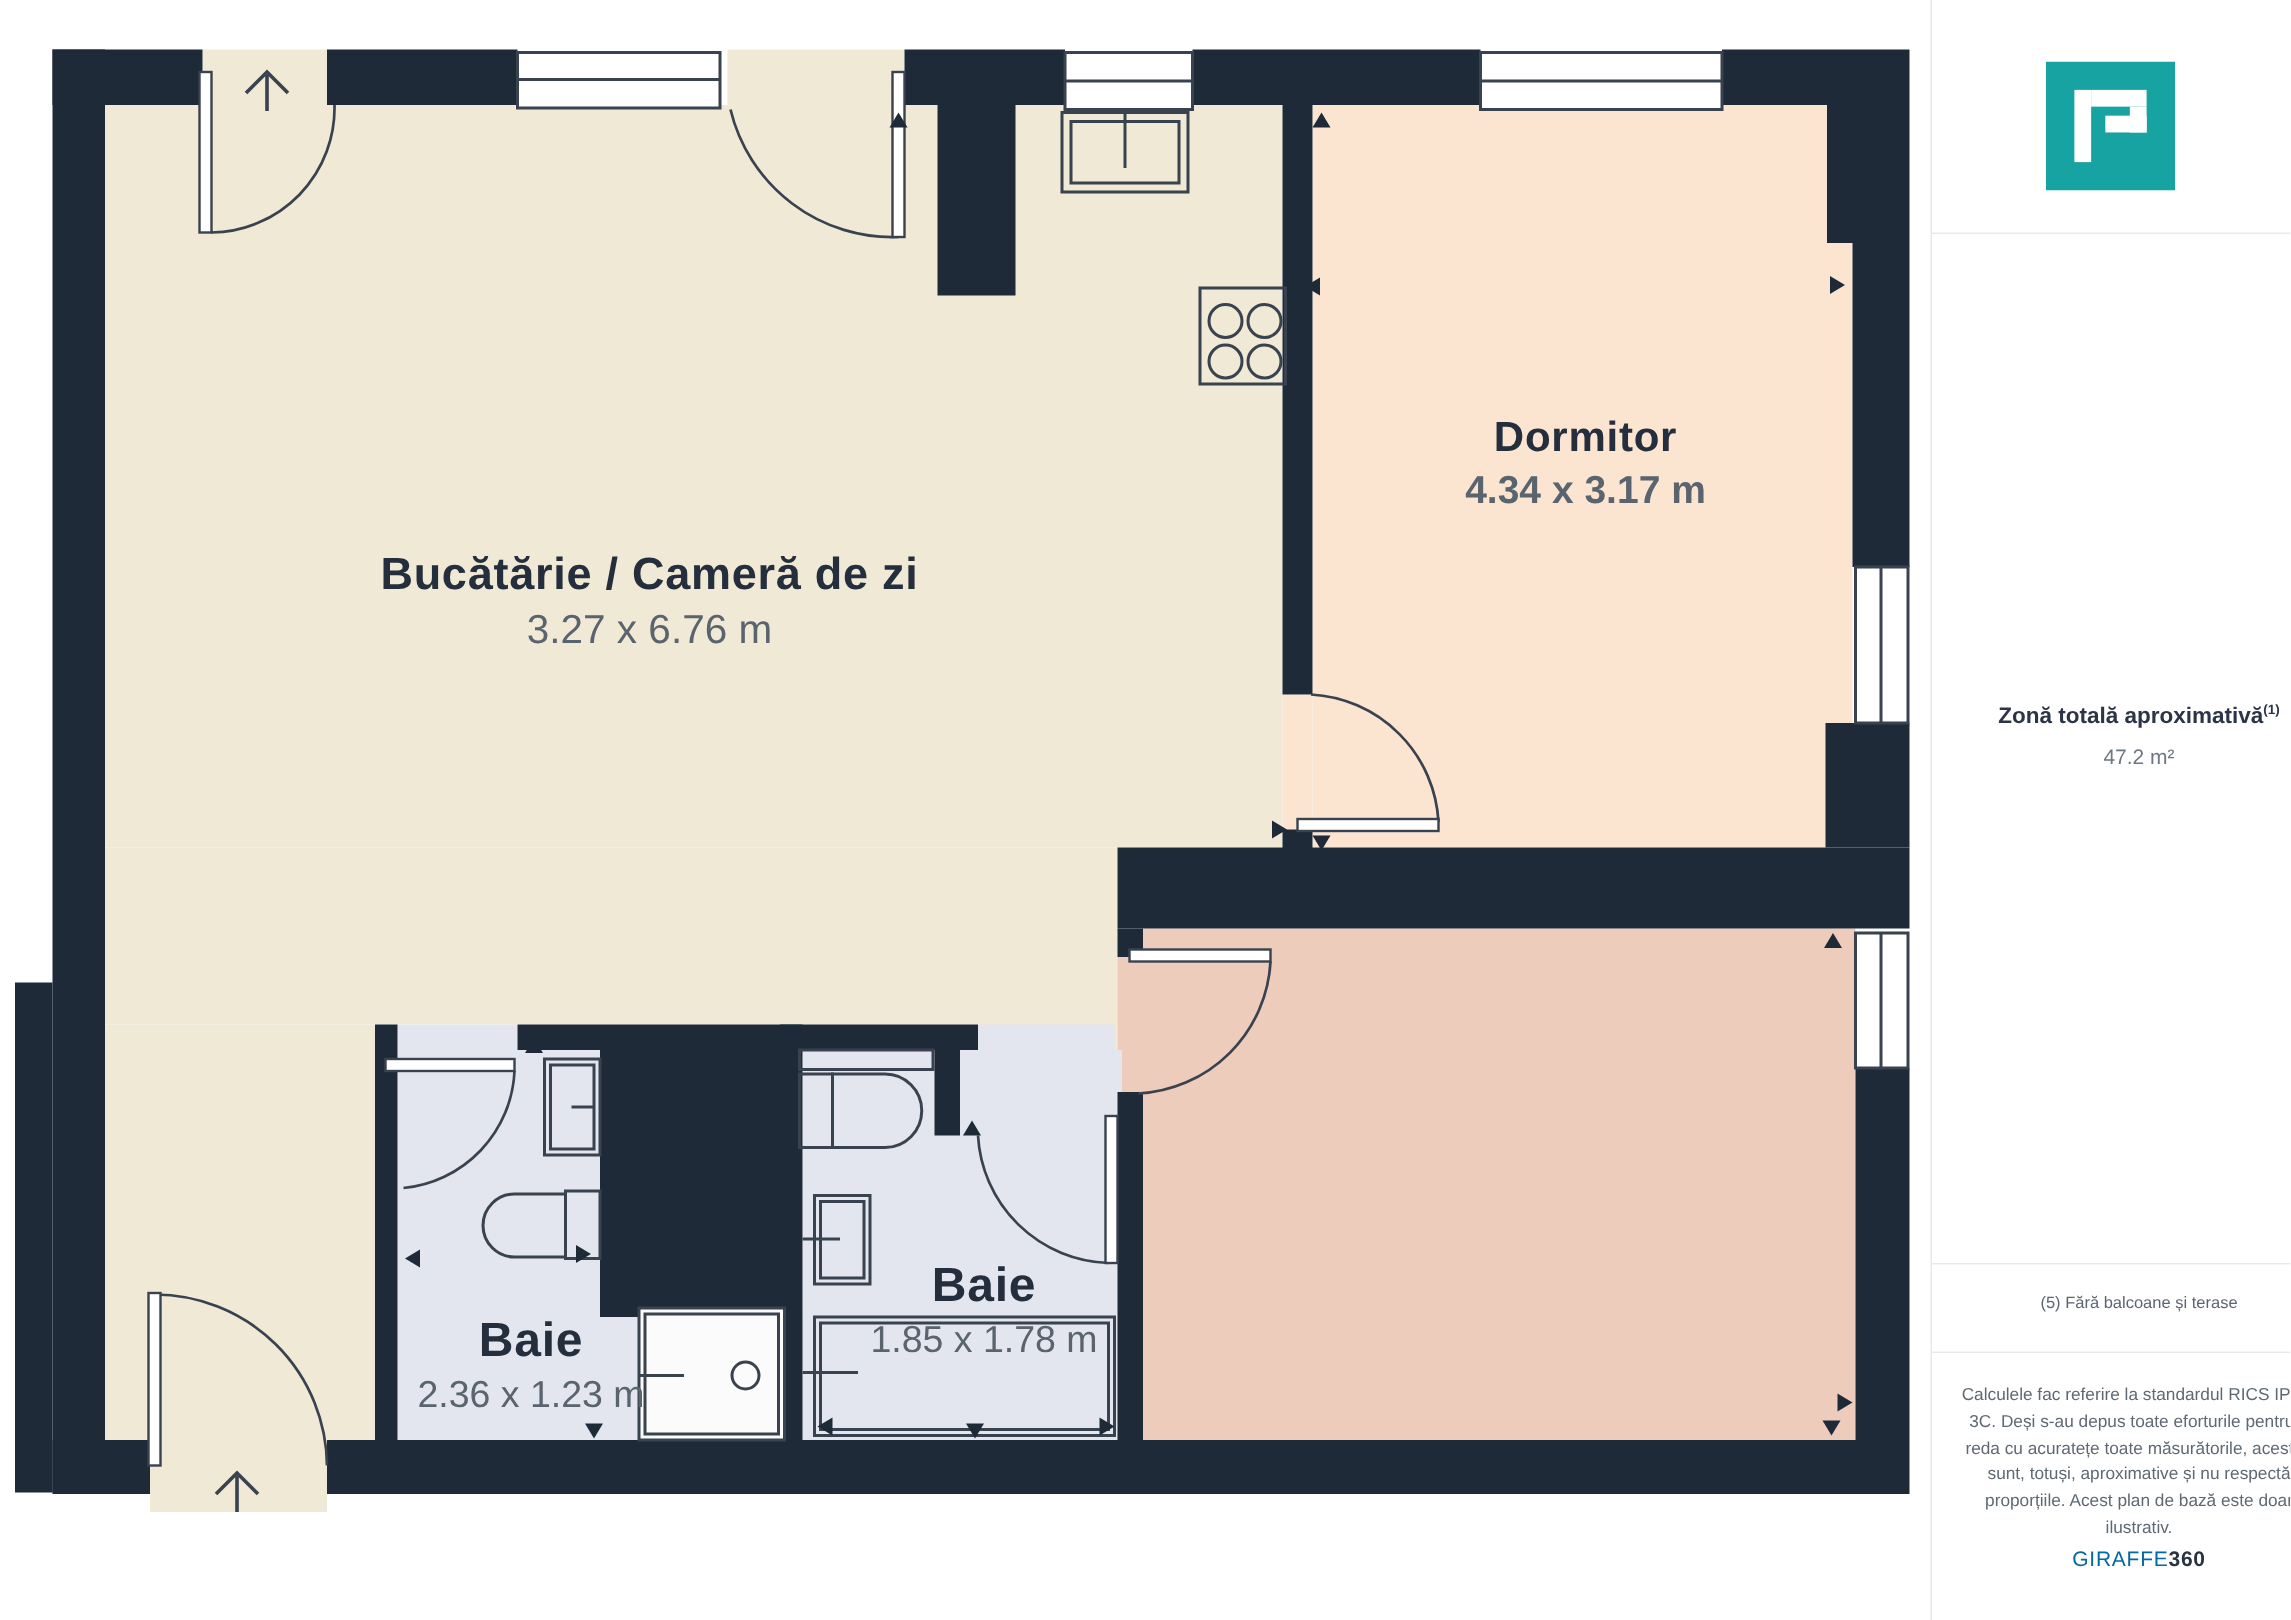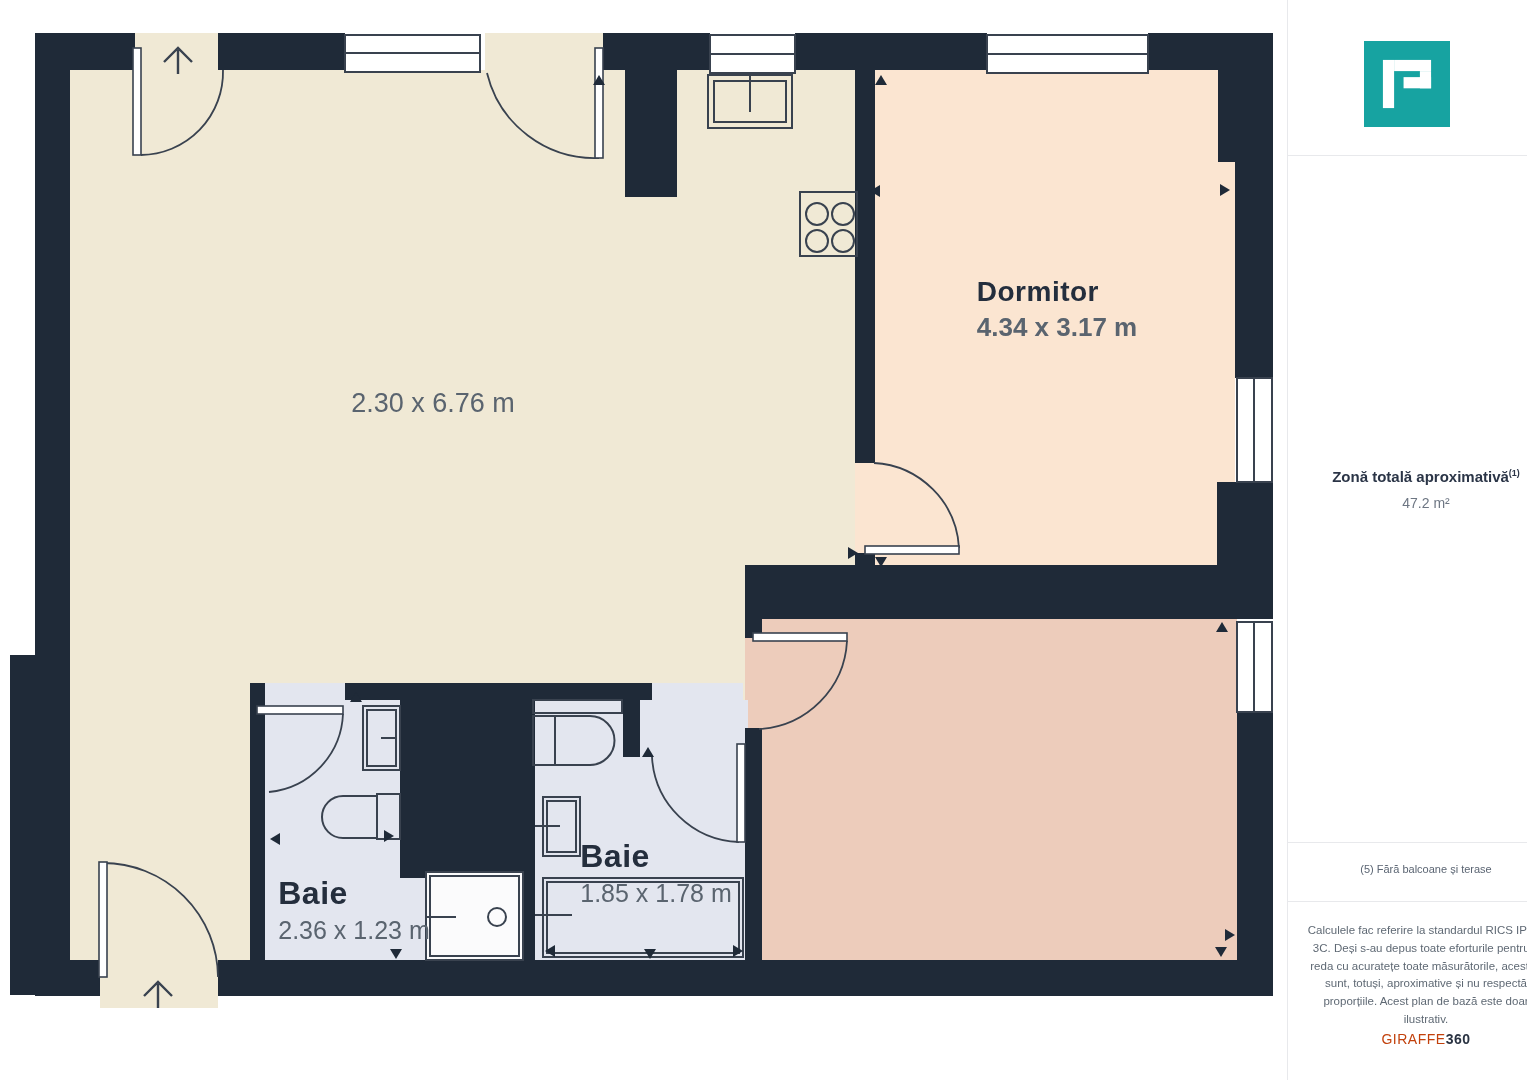--- a/index.html
+++ b/index.html
@@ -10,38 +10,38 @@
   .stage{position:relative;width:1527px;height:1080px;background:#fff;overflow:hidden;
          font-family:"Liberation Sans","DejaVu Sans",sans-serif;}
   .plan{position:absolute;left:0;top:0;width:1287px;height:1080px;}
   .floor,.wall{position:absolute;}
   .wall{background:var(--wall);}
   .f-kitchen{background:var(--kitchen);}
   .f-bedroom{background:var(--bedroom);}
   .f-office{background:var(--office);}
   .f-bath{background:var(--bath);}
   .svgov{position:absolute;left:0;top:0;}
-  .room-label{position:absolute;transform:translate(-50%,-50%);white-space:nowrap;}
+  .room-label{position:absolute;transform:translate(-50%,-50%);text-align:center;white-space:nowrap;}
   .room-label .nm{font-weight:bold;color:var(--ink);letter-spacing:.5px;}
   .room-label .dm{color:var(--dim);margin-top:4px;}
   .lbl-xl .nm{font-size:30px;} .lbl-xl .dm{font-size:27px;}
   .lbl-lg .nm{font-size:28px;} .lbl-lg .dm{font-size:26px;font-weight:bold;}
   .lbl-md .nm{font-size:32px;} .lbl-md .dm{font-size:25px;}
   .sidebar{position:absolute;left:1287px;top:0;width:277px;height:1080px;background:#fff;
            border-left:1px solid #e8e9ec;box-sizing:border-box;padding-left:44px;}
   .sb-sec{position:absolute;left:0;width:100%;box-sizing:border-box;text-align:center;}
   .sb-div{position:absolute;left:0;width:100%;height:0;border-top:1px solid #e8e9ec;}
   .logo-wrap{position:absolute;left:76px;top:41px;width:86px;height:86px;}
   .area-title{font-size:15px;font-weight:bold;color:#2b3547;}
   .area-title sup{font-size:9px;}
   .area-value{font-size:14px;color:#6d7683;margin-top:10px;}
   .footnote{font-size:11px;color:#5b6573;}
   .disclaimer{font-size:11.5px;line-height:1.55;color:#5f6974;padding:0 16px;}
   .brand{font-size:14px;letter-spacing:.5px;}
-  .brand .b1{color:#c2410c;}
+  .brand .b1{color:#0369a1;}
   .brand .b2{color:#2a3342;font-weight:bold;}
 </style>
 </head>
 <body>
 
 <div class="stage">
 
   <div class="plan">
 
     <div class="floor f-kitchen" style="left:70px;top:70px;width:785px;height:495px;"></div>
@@ -208,21 +208,22 @@
         <polygon points="648,747 642,757 654,757"></polygon>
         <polygon points="545,951 555,945 555,957"></polygon>
         <polygon points="650,959 644,949 656,949"></polygon>
         <polygon points="743,951 733,945 733,957"></polygon>
         <polygon points="396,959 390,949 402,949"></polygon>
         <polygon points="599,75 593,85 605,85"></polygon>
       </g>
     </svg>
 
     <div class="room-label lbl-xl" style="left:433px;top:401px;">
-      <div class="dm">2.30 x 6.76 m</div>
+      <div class="nm">Bucătărie / Cameră de zi</div>
+      <div class="dm">3.27 x 6.76 m</div>
     </div>
     <div class="room-label lbl-lg" style="left:1057px;top:309px;">
       <div class="nm">Dormitor</div>
       <div class="dm">4.34 x 3.17 m</div>
     </div>
     <div class="room-label lbl-md" style="left:354px;top:910px;">
       <div class="nm">Baie</div>
       <div class="dm">2.36 x 1.23 m</div>
     </div>
     <div class="room-label lbl-md" style="left:656px;top:873px;">

